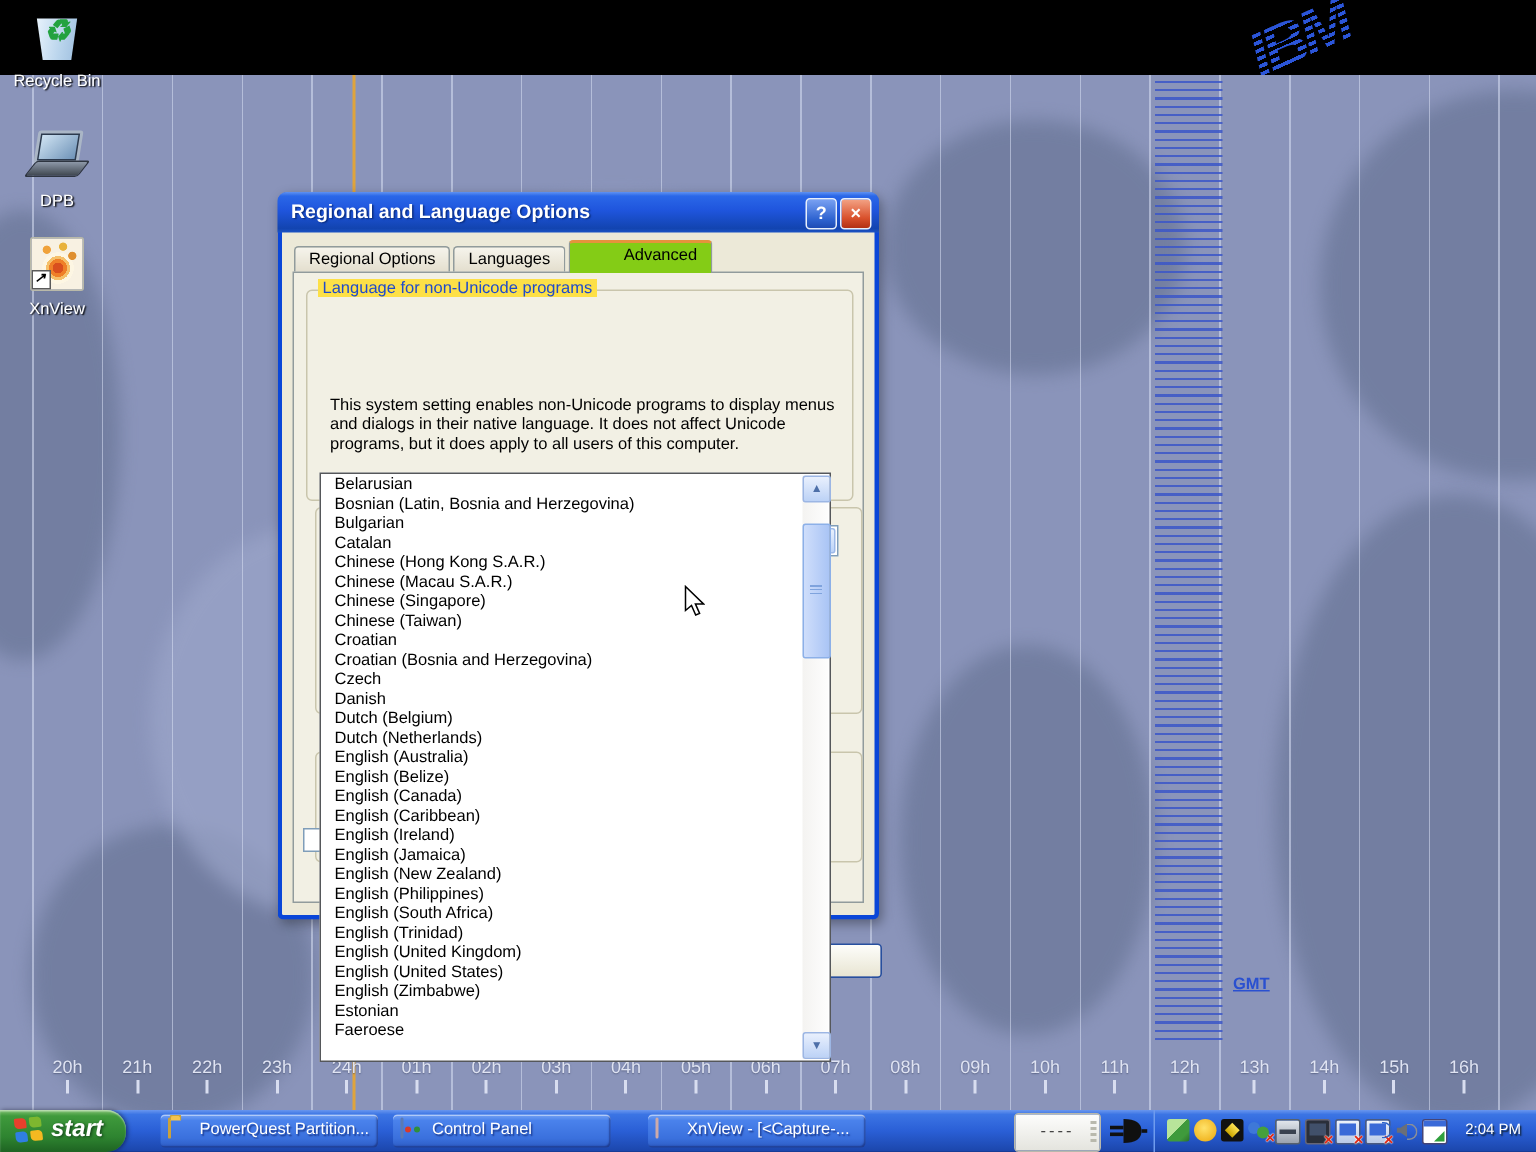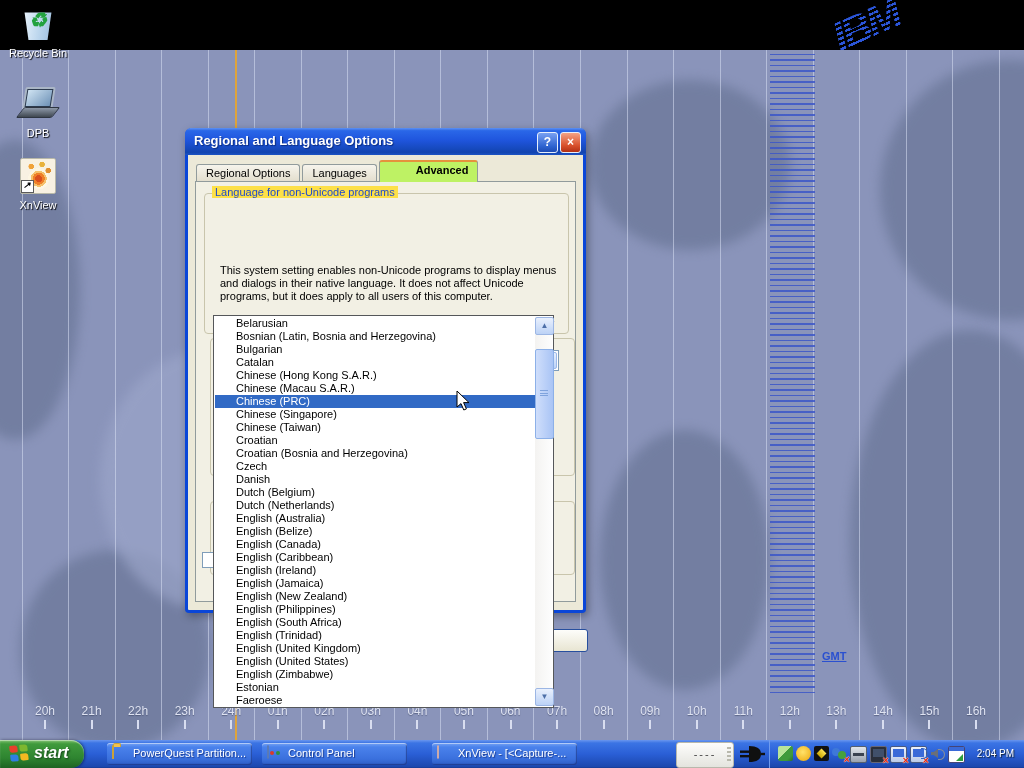--- a/index.html
+++ b/index.html
@@ -55,21 +55,21 @@
     background:linear-gradient(180deg,#5f92f2 0%,#2a67e8 10%,#1f55dd 45%,#1244b0 90%,#1c53c4 100%);}
   #titlebar .txt{position:absolute;left:9px;top:5px;color:#fff;font-size:13px;font-weight:bold;text-shadow:1px 1px 1px #0a2d80;}
   .cap-btn{position:absolute;top:4px;width:19px;height:19px;border:1px solid #e7effc;border-radius:3px;
     color:#fff;font-weight:bold;text-align:center;line-height:18px;font-size:12px;}
   #btn-help{right:28px;background:linear-gradient(180deg,#79a1f2,#2e63d0 70%,#1d4bb4);}
   #btn-close{right:5px;background:linear-gradient(180deg,#f3a284,#d9512c 65%,#b23014);}
   
   #tabs{position:absolute;left:8px;top:34px;height:20px;display:flex;align-items:flex-end;}
   .tab{position:relative;height:17px;padding:0 9px;margin-right:2px;line-height:17px;
     background:linear-gradient(#f6f4ec,#e2ddcc);border:1px solid #919b9c;border-bottom:none;border-radius:3px 3px 0 0;}
-  .tab.active{height:20px;background:#bef264;border-top:2px solid #e5933c;z-index:2;font-weight:bold;padding-left:36px;}
+  .tab.active{height:20px;background:#84cc16;border-top:2px solid #e5933c;z-index:2;font-weight:normal;padding-left:36px;}
   #tabpage{position:absolute;left:7px;top:53px;width:379px;height:419px;border:1px solid #919b9c;background:#f2f0e4;}
   .groupbox{position:absolute;border:1px solid #c9c5ac;border-radius:4px;}
   .groupbox .gtitle{position:absolute;left:7px;top:-8px;background:#fde047;padding:0 3px;color:#1f4acc;}
   #gb-lang{left:8px;top:11px;width:363px;height:139px;}
   .dlgtext{position:absolute;line-height:13px;color:#000;}
   #para1{left:24px;top:82px;width:345px;}
   #para2{left:24px;top:133px;width:348px;}
   
   #combo{position:absolute;left:23px;top:168px;width:338px;height:19px;background:#fff;border:1px solid #7f9db9;}
   #combo .cval{position:absolute;left:4px;top:2px;}
@@ -78,21 +78,21 @@
   
   #gb-code{left:14px;top:156px;width:363px;height:136px;}
   #gb-default{left:14px;top:319px;width:363px;height:72px;}
   #chk-frag{position:absolute;left:6px;top:370px;width:16px;height:14px;background:#fff;border:1px solid #7f9db9;}
   #apply-frag{position:absolute;left:310px;top:447px;width:80px;height:21px;border:1px solid #274f9e;border-radius:3px;
     background:linear-gradient(180deg,#fdfdfa,#e8e5d2);}
   
   #lang-list{position:absolute;left:213px;top:315px;width:341px;height:393px;z-index:7;
     background:#fff;border:1px solid #55575a;box-sizing:border-box;}
   #lang-rows{position:absolute;left:1px;top:1px;width:321px;}
-  .lrow{height:13px;line-height:13px;padding-left:21px;white-space:nowrap;overflow:hidden;font-size:11px;}
+  .lrow{height:13px;line-height:13px;padding-left:8px;white-space:nowrap;overflow:hidden;font-size:11px;}
   .lrow.sel{background:#316ac5;color:#fff;}
   #lang-scroll{position:absolute;top:1px;right:1px;bottom:1px;width:17px;background:linear-gradient(90deg,#f4f3f1,#fdfdfd);}
   .sbtn{position:absolute;left:0;width:17px;height:16px;border:1px solid #9cb6e4;border-radius:2px;
     background:linear-gradient(180deg,#e9f0fd,#bcd2f6);color:#4d6fa8;font-size:8px;text-align:center;line-height:15px;}
   #sb-up{top:0;}
   #sb-down{bottom:0;}
   #sb-thumb{position:absolute;left:0;top:32px;width:17px;height:88px;border:1px solid #8cb0e8;border-radius:2px;
     background:linear-gradient(90deg,#cfdefb,#a9c4f5);}
   #sb-thumb:after{content:"";position:absolute;left:4px;top:40px;width:8px;height:6px;
     background:repeating-linear-gradient(180deg,#7fa3dd 0 1px,transparent 1px 2.5px);}
@@ -280,21 +280,20 @@
   </div>
 
   <div id="lang-list">
     <div id="lang-rows">
         <div class="lrow">Belarusian</div>
         <div class="lrow">Bosnian (Latin, Bosnia and Herzegovina)</div>
         <div class="lrow">Bulgarian</div>
         <div class="lrow">Catalan</div>
         <div class="lrow">Chinese (Hong Kong S.A.R.)</div>
         <div class="lrow">Chinese (Macau S.A.R.)</div>
-        <div class="lrow sel">Chinese (PRC)</div>
         <div class="lrow">Chinese (Singapore)</div>
         <div class="lrow">Chinese (Taiwan)</div>
         <div class="lrow">Croatian</div>
         <div class="lrow">Croatian (Bosnia and Herzegovina)</div>
         <div class="lrow">Czech</div>
         <div class="lrow">Danish</div>
         <div class="lrow">Dutch (Belgium)</div>
         <div class="lrow">Dutch (Netherlands)</div>
         <div class="lrow">English (Australia)</div>
         <div class="lrow">English (Belize)</div>

